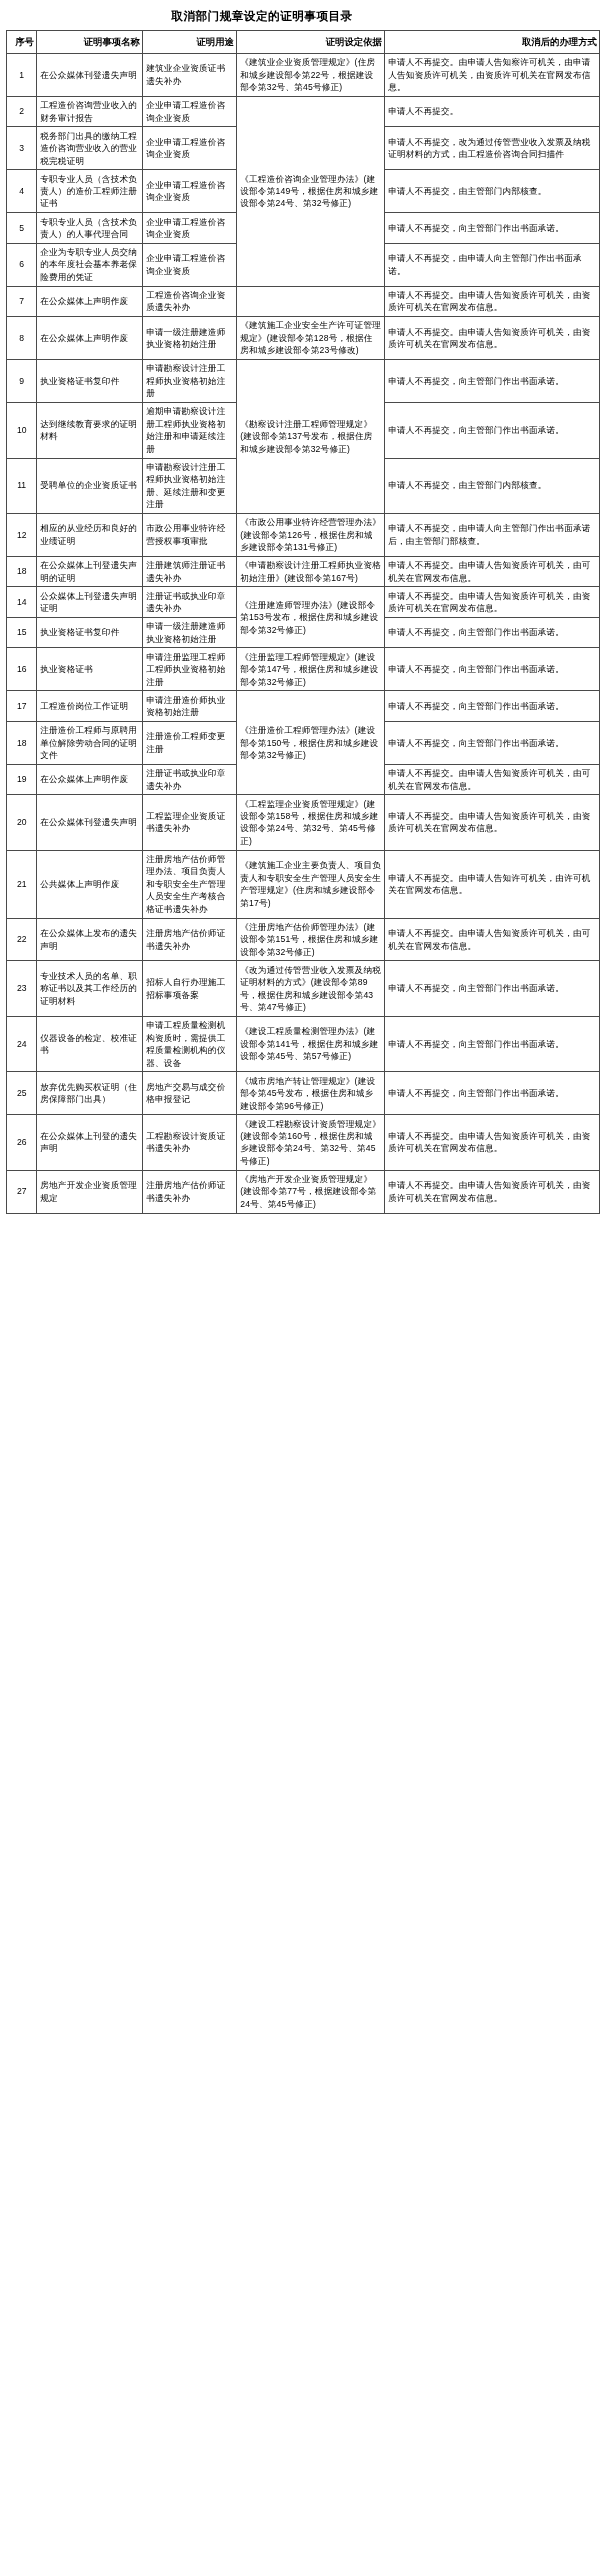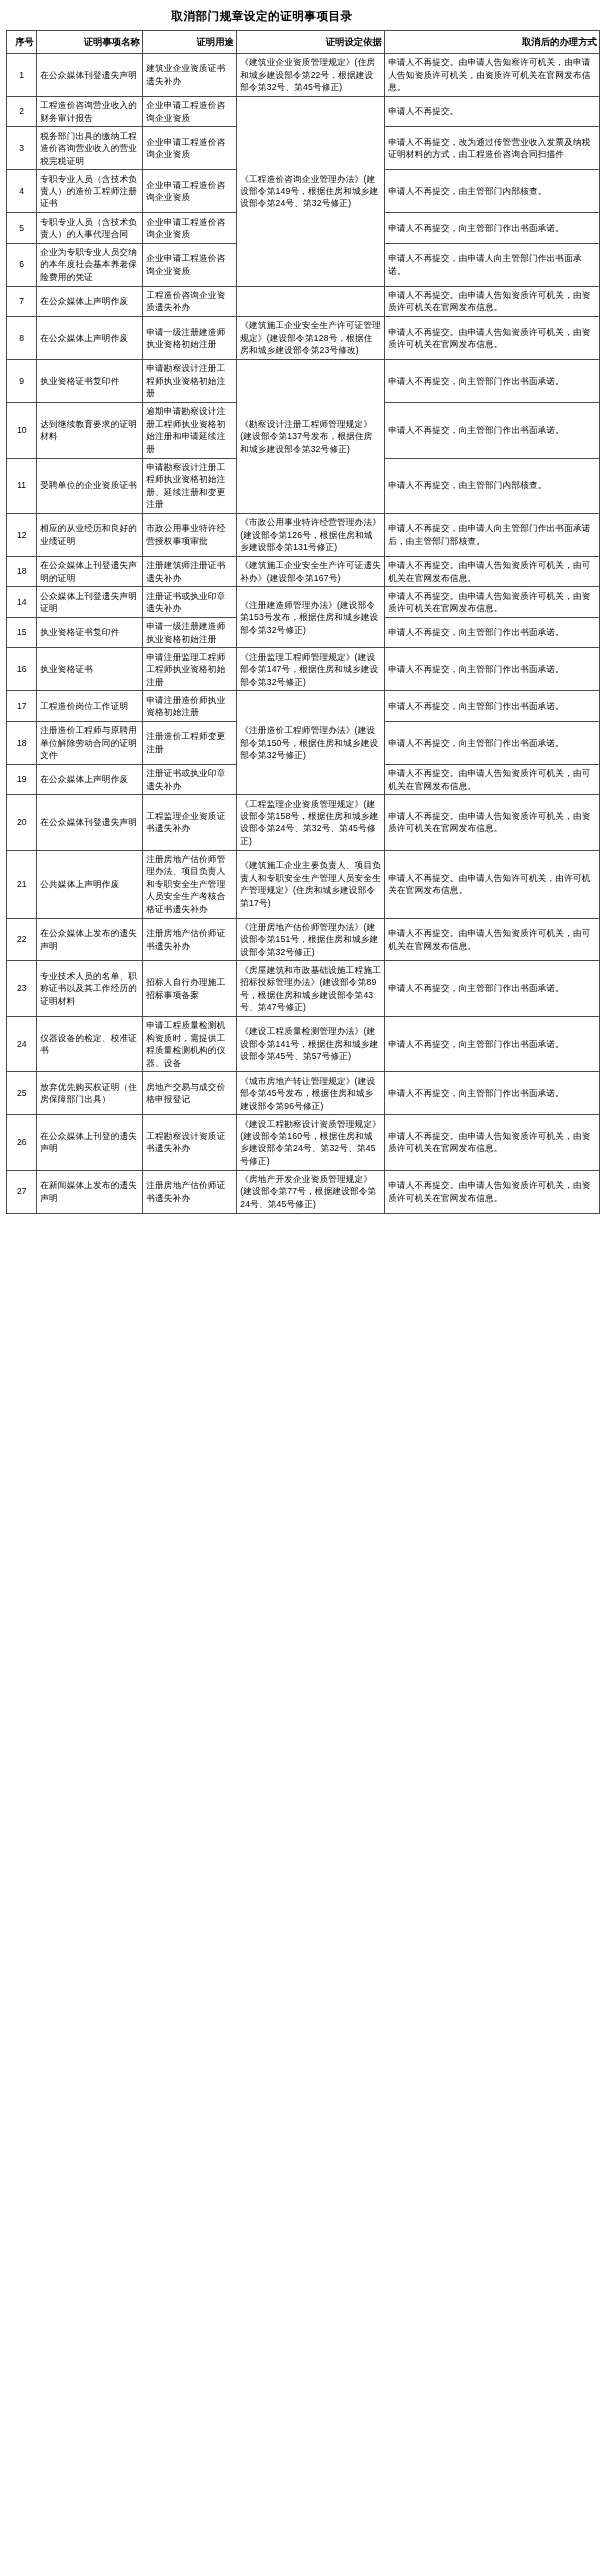--- a/index.html
+++ b/index.html
@@ -163,21 +163,21 @@
         <td class="no">12</td>
         <td class="item">相应的从业经历和良好的业绩证明</td>
         <td class="use">市政公用事业特许经营授权事项审批</td>
         <td class="basis">《市政公用事业特许经营管理办法》(建设部令第126号，根据住房和城乡建设部令第131号修正)</td>
         <td class="after">申请人不再提交，由申请人向主管部门作出书面承诺后，由主管部门部核查。</td>
       </tr>
       <tr>
         <td class="no">18</td>
         <td class="item">在公众媒体上刊登遗失声明的证明</td>
         <td class="use">注册建筑师注册证书遗失补办</td>
-        <td class="basis">《建筑施工企业安全生产许可证遗失补办》(建设部令第167号)</td>
+        <td class="basis">《申请勘察设计注册工程师执业资格初始注册》(建设部令第167号)</td>
         <td class="after">申请人不再提交。由申请人告知资质许可机关，由可机关在官网发布信息。</td>
       </tr>
       <tr>
         <td class="no">14</td>
         <td class="item">公众媒体上刊登遗失声明证明</td>
         <td class="use">注册证书或执业印章遗失补办</td>
         <td class="basis" rowspan="2">《注册建造师管理办法》(建设部令第153号发布，根据住房和城乡建设部令第32号修正)</td>
         <td class="after">申请人不再提交。由申请人告知资质许可机关，由资质许可机关在官网发布信息。</td>
       </tr>
       <tr>
@@ -230,21 +230,21 @@
         <td class="no">22</td>
         <td class="item">在公众媒体上发布的遗失声明</td>
         <td class="use">注册房地产估价师证书遗失补办</td>
         <td class="basis">《注册房地产估价师管理办法》(建设部令第151号，根据住房和城乡建设部令第32号修正)</td>
         <td class="after">申请人不再提交。由申请人告知资质许可机关，由可机关在官网发布信息。</td>
       </tr>
       <tr>
         <td class="no">23</td>
         <td class="item">专业技术人员的名单、职称证书以及其工作经历的证明材料</td>
         <td class="use">招标人自行办理施工招标事项备案</td>
-        <td class="basis">《房屋建筑和市政基础设施工程施工招标投标管理办法》(建设部令第89号，根据住房和城乡建设部令第43号、第47号修正)</td>
+        <td class="basis">《改为通过传管营业收入发票及纳税证明材料的方式》(建设部令第89号，根据住房和城乡建设部令第43号、第47号修正)</td>
         <td class="after">申请人不再提交，向主管部门作出书面承诺。</td>
       </tr>
       <tr>
         <td class="no">24</td>
         <td class="item">仪器设备的检定、校准证书</td>
         <td class="use">申请工程质量检测机构资质时，需提供工程质量检测机构的仪器、设备</td>
         <td class="basis">《建设工程质量检测管理办法》(建设部令第141号，根据住房和城乡建设部令第45号、第57号修正)</td>
         <td class="after">申请人不再提交，向主管部门作出书面承诺。</td>
       </tr>
       <tr>
@@ -256,21 +256,21 @@
       </tr>
       <tr>
         <td class="no">26</td>
         <td class="item">在公众媒体上刊登的遗失声明</td>
         <td class="use">工程勘察设计资质证书遗失补办</td>
         <td class="basis">《建设工程勘察设计资质管理规定》(建设部令第160号，根据住房和城乡建设部令第24号、第32号、第45号修正)</td>
         <td class="after">申请人不再提交。由申请人告知资质许可机关，由资质许可机关在官网发布信息。</td>
       </tr>
       <tr>
         <td class="no">27</td>
-        <td class="item">在新闻媒体上发布的遗失声明</td>
+        <td class="item">房地产开发企业资质管理规定</td>
         <td class="use">注册房地产估价师证书遗失补办</td>
         <td class="basis">《房地产开发企业资质管理规定》(建设部令第77号，根据建设部令第24号、第45号修正)</td>
         <td class="after">申请人不再提交。由申请人告知资质许可机关，由资质许可机关在官网发布信息。</td>
       </tr>
     </tbody>
   </table>
 </div>
 
 
 </body></html>

